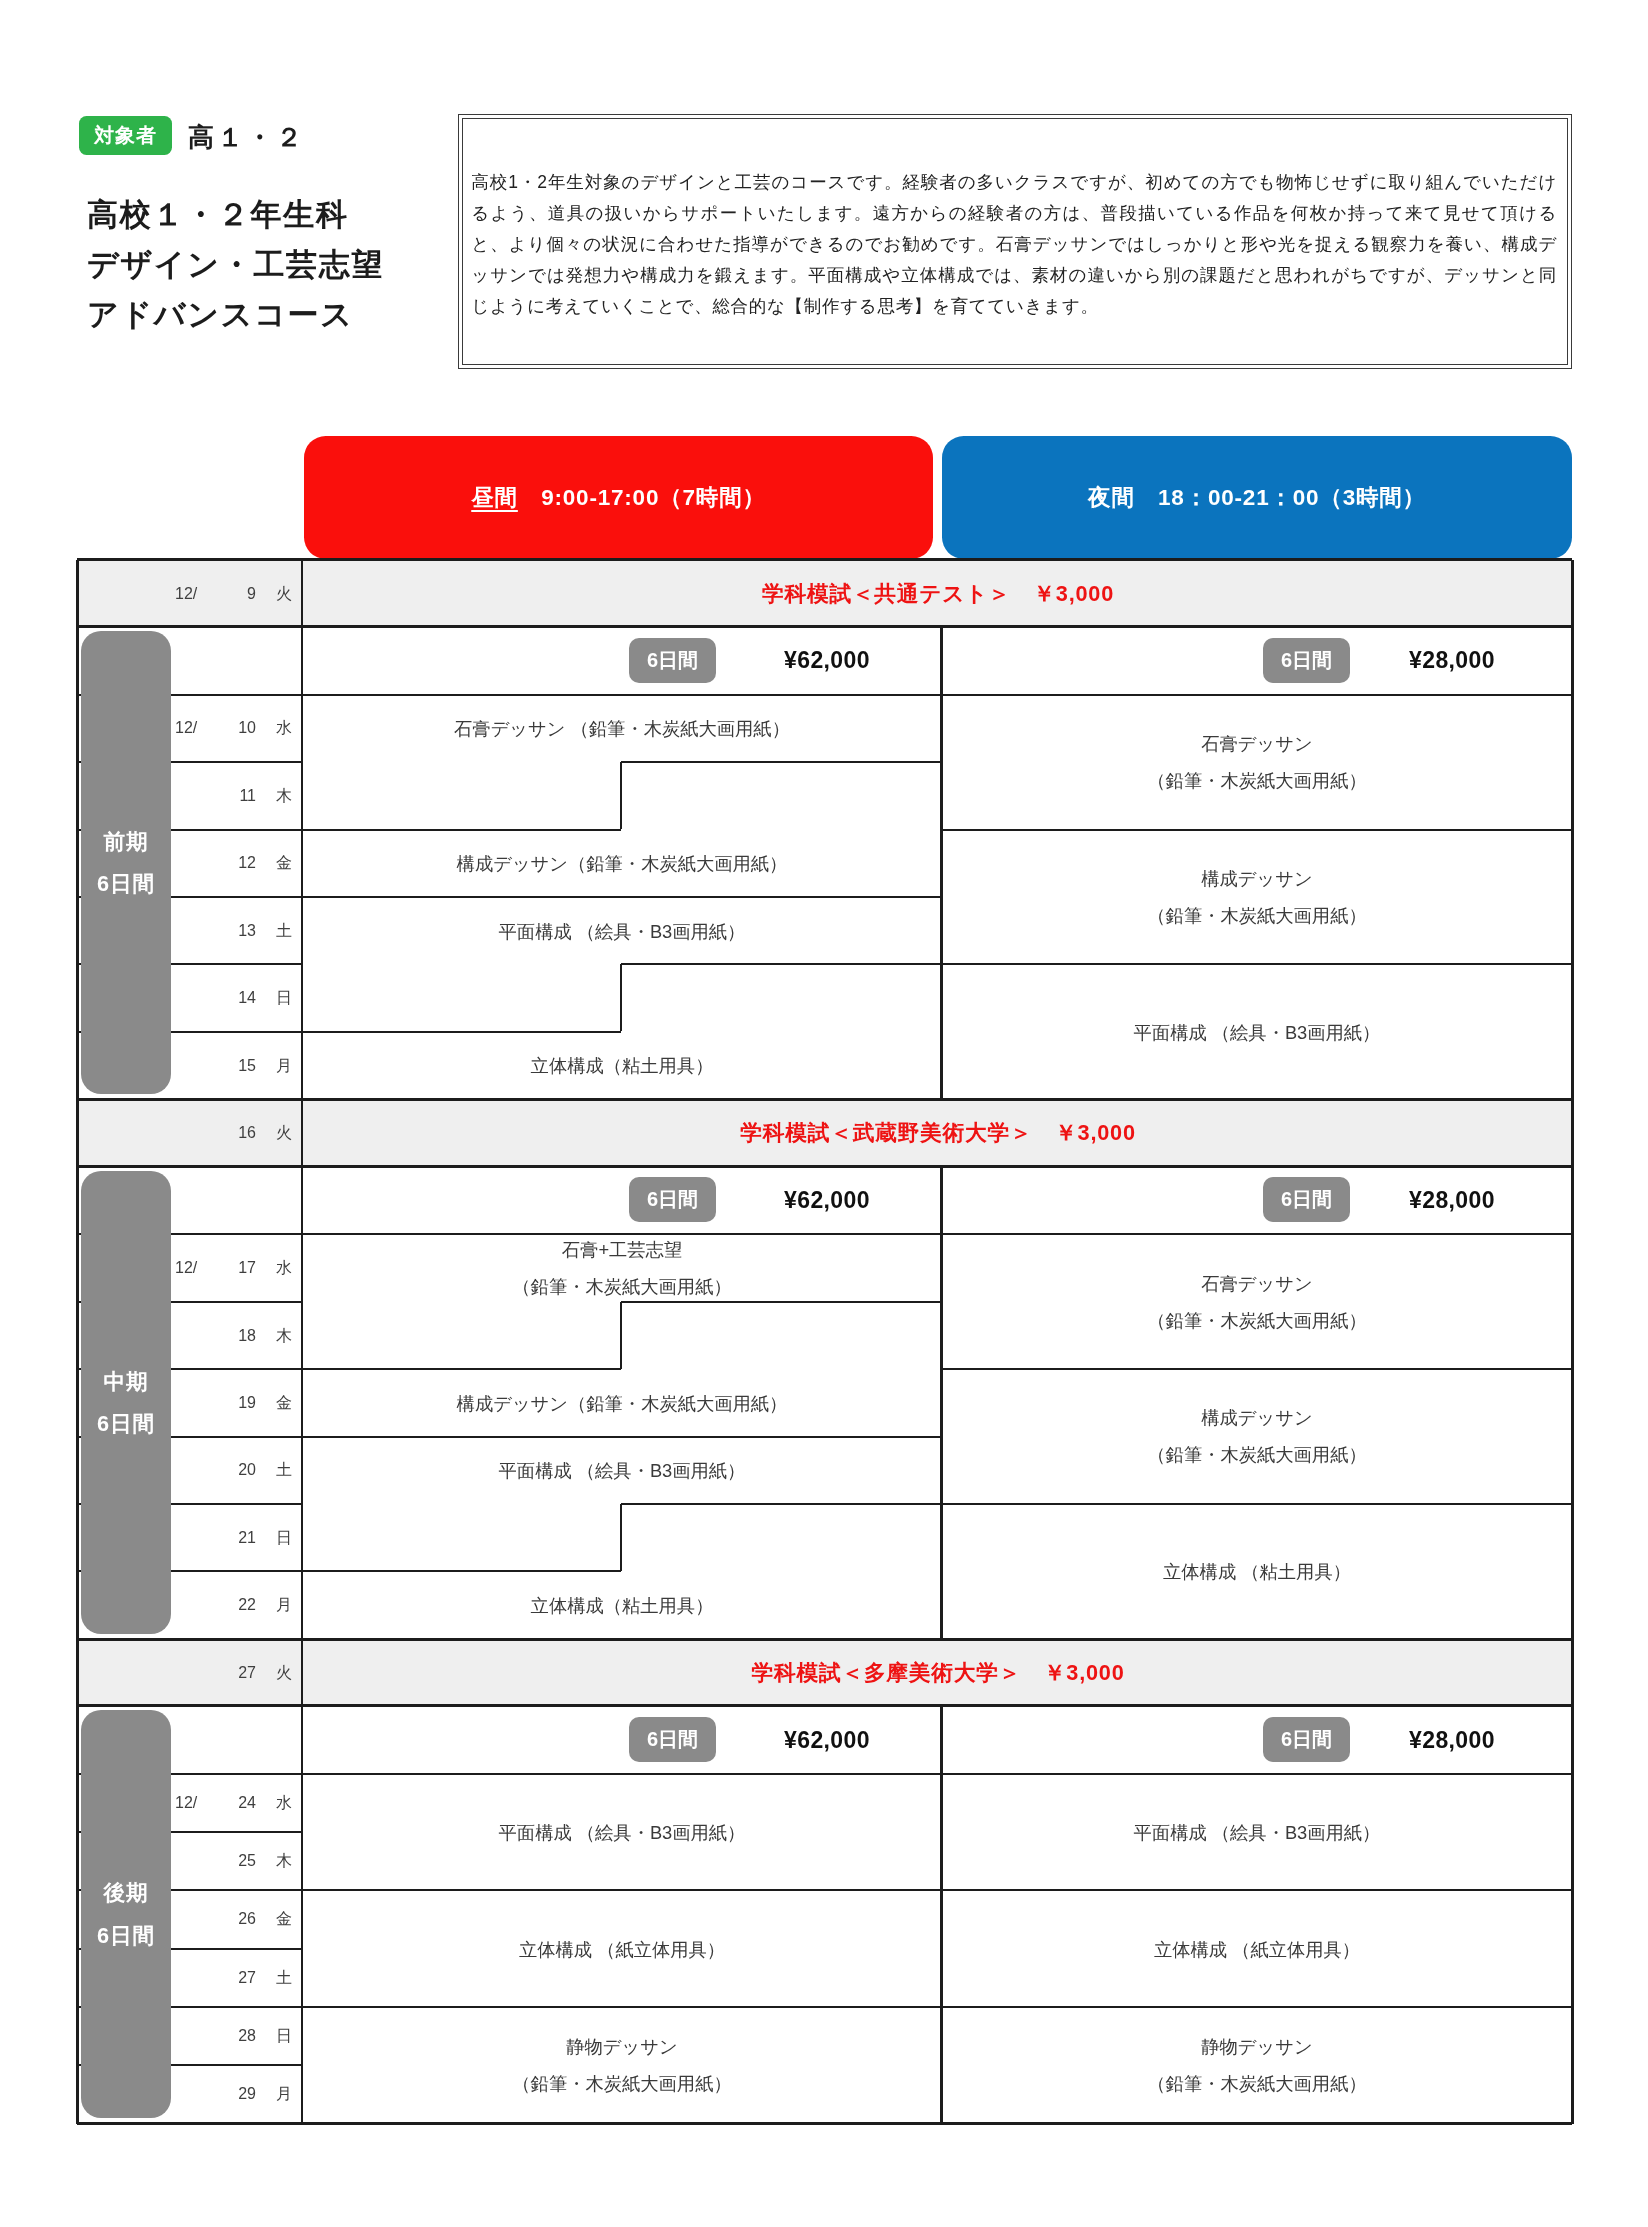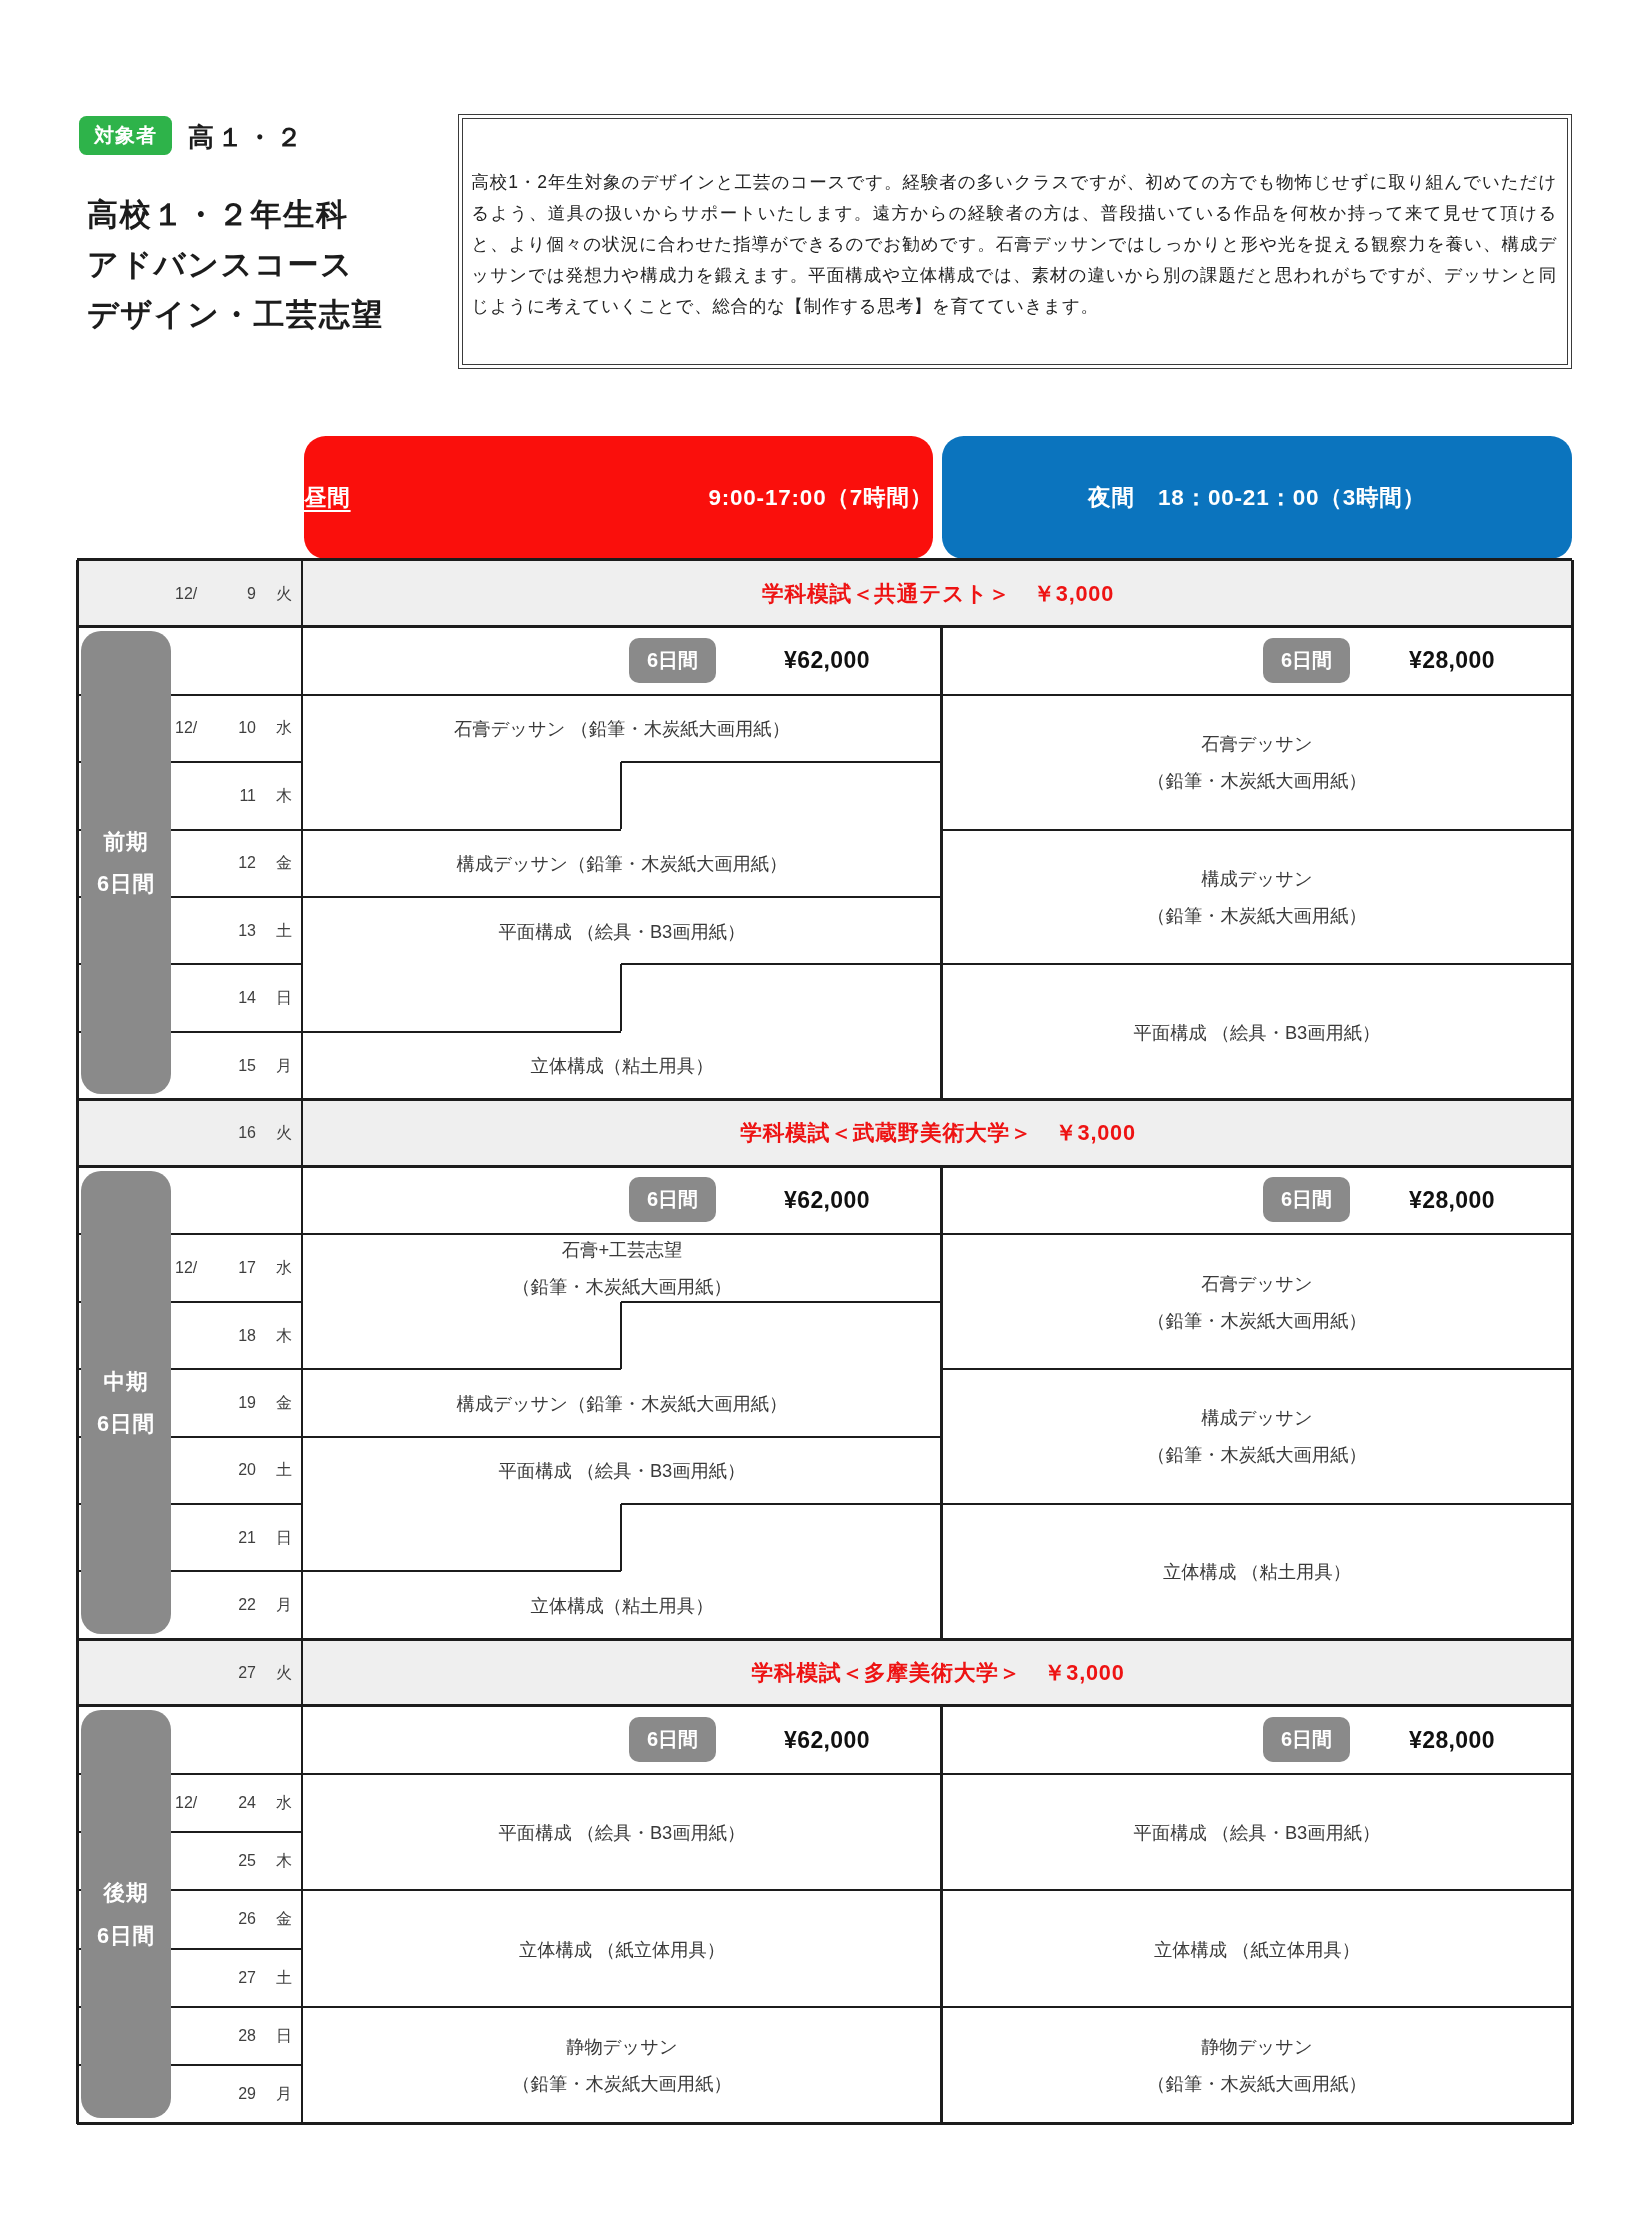--- a/index.html
+++ b/index.html
@@ -10,21 +10,21 @@
     color:#ffffff;font-size:20px;font-weight:bold;display:flex;align-items:center;justify-content:center;letter-spacing:0.8px;}
   .target-value{position:absolute;left:188px;top:120px;font-size:26px;font-weight:bold;color:#1c1c1c;letter-spacing:3.3px;}
   .title{position:absolute;left:87px;top:190px;font-size:31px;font-weight:bold;color:#1c1c1c;line-height:50px;letter-spacing:1.7px;}
 
   .desc-box{position:absolute;left:458px;top:114px;width:1114px;height:255px;border:1.7px solid #3a3a3a;padding:3px;box-sizing:border-box;}
   .desc-inner{width:100%;height:100%;border:0.8px solid #3a3a3a;box-sizing:border-box;
     padding:48px 10px 6.7px 8.3px;font-size:17.5px;line-height:31px;color:#222;letter-spacing:0.7px;text-align:justify;}
 
   .bar{position:absolute;top:436px;height:123px;border-radius:21.7px;color:#ffffff;font-size:22.5px;font-weight:bold;
     display:flex;align-items:center;justify-content:center;letter-spacing:0.8px;}
-  .bar-day{left:304px;width:629px;justify-content:space-between;}
+  .bar-day{left:304px;width:629px;}
   .bar-night{left:942px;width:630px;}
   .bar-label-underline{text-decoration:underline;text-underline-offset:5px;}
 
   .ln{position:absolute;background:#1c1c1c;}
   .fill{position:absolute;background:#efefef;}
   .ctext{position:absolute;transform:translate(-50%,-50%);text-align:center;white-space:nowrap;}
   .course{font-size:18.3px;color:#3a3a3a;line-height:37px;}
   .examtext{font-size:21.7px;font-weight:bold;color:#ee1313;letter-spacing:0.8px;}
   .pricetext{position:absolute;transform:translateY(-50%);font-size:23px;font-weight:bold;color:#111;white-space:nowrap;letter-spacing:0.4px;}
   .badge6{position:absolute;background:#8a8a8a;border-radius:10px;color:#fff;font-size:20px;font-weight:bold;
@@ -40,22 +40,22 @@
 </head>
 <body>
 
 <div id="app">
 
   <div class="target-badge">対象者</div>
   <div class="target-value">高１・２</div>
 
   <div class="title">
     <div>高校１・２年生科</div>
+    <div>デザイン・工芸志望</div>
     <div>アドバンスコース</div>
-    <div>デザイン・工芸志望</div>
   </div>
 
   <div class="desc-box">
     <div class="desc-inner">高校1・2年生対象のデザインと工芸のコースです。経験者の多いクラスですが、初めての方でも物怖じせずに取り組んでいただけるよう、道具の扱いからサポートいたします。遠方からの経験者の方は、普段描いている作品を何枚か持って来て見せて頂けると、より個々の状況に合わせた指導ができるのでお勧めです。石膏デッサンではしっかりと形や光を捉える観察力を養い、構成デッサンでは発想力や構成力を鍛えます。平面構成や立体構成では、素材の違いから別の課題だと思われがちですが、デッサンと同じように考えていくことで、総合的な【制作する思考】を育てていきます。</div>
   </div>
 
   <div class="bar bar-day" id="bar-day" style="background: rgb(250, 15, 12);">
     <span class="bar-label-underline">昼間</span>
       <span>　</span>
       <span>9:00-17:00（7時間）</span>

